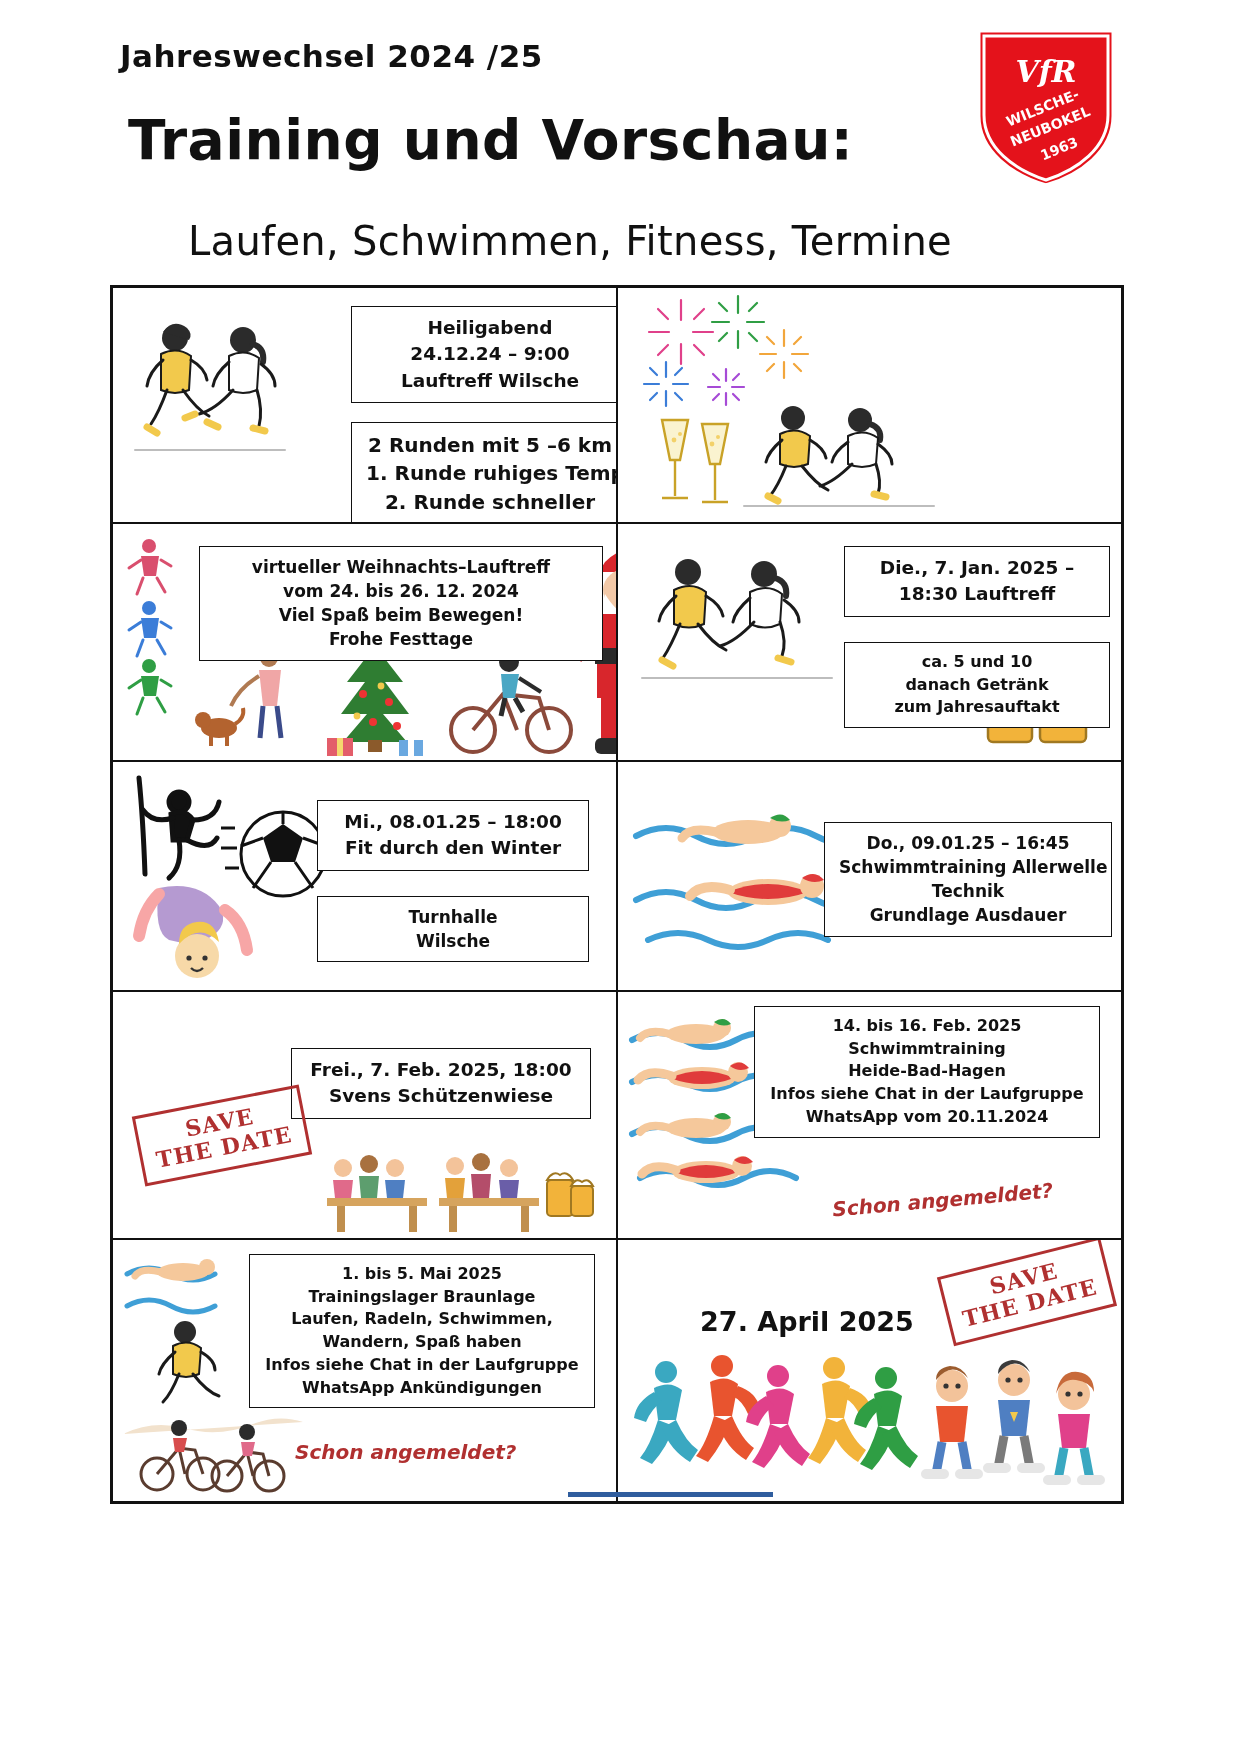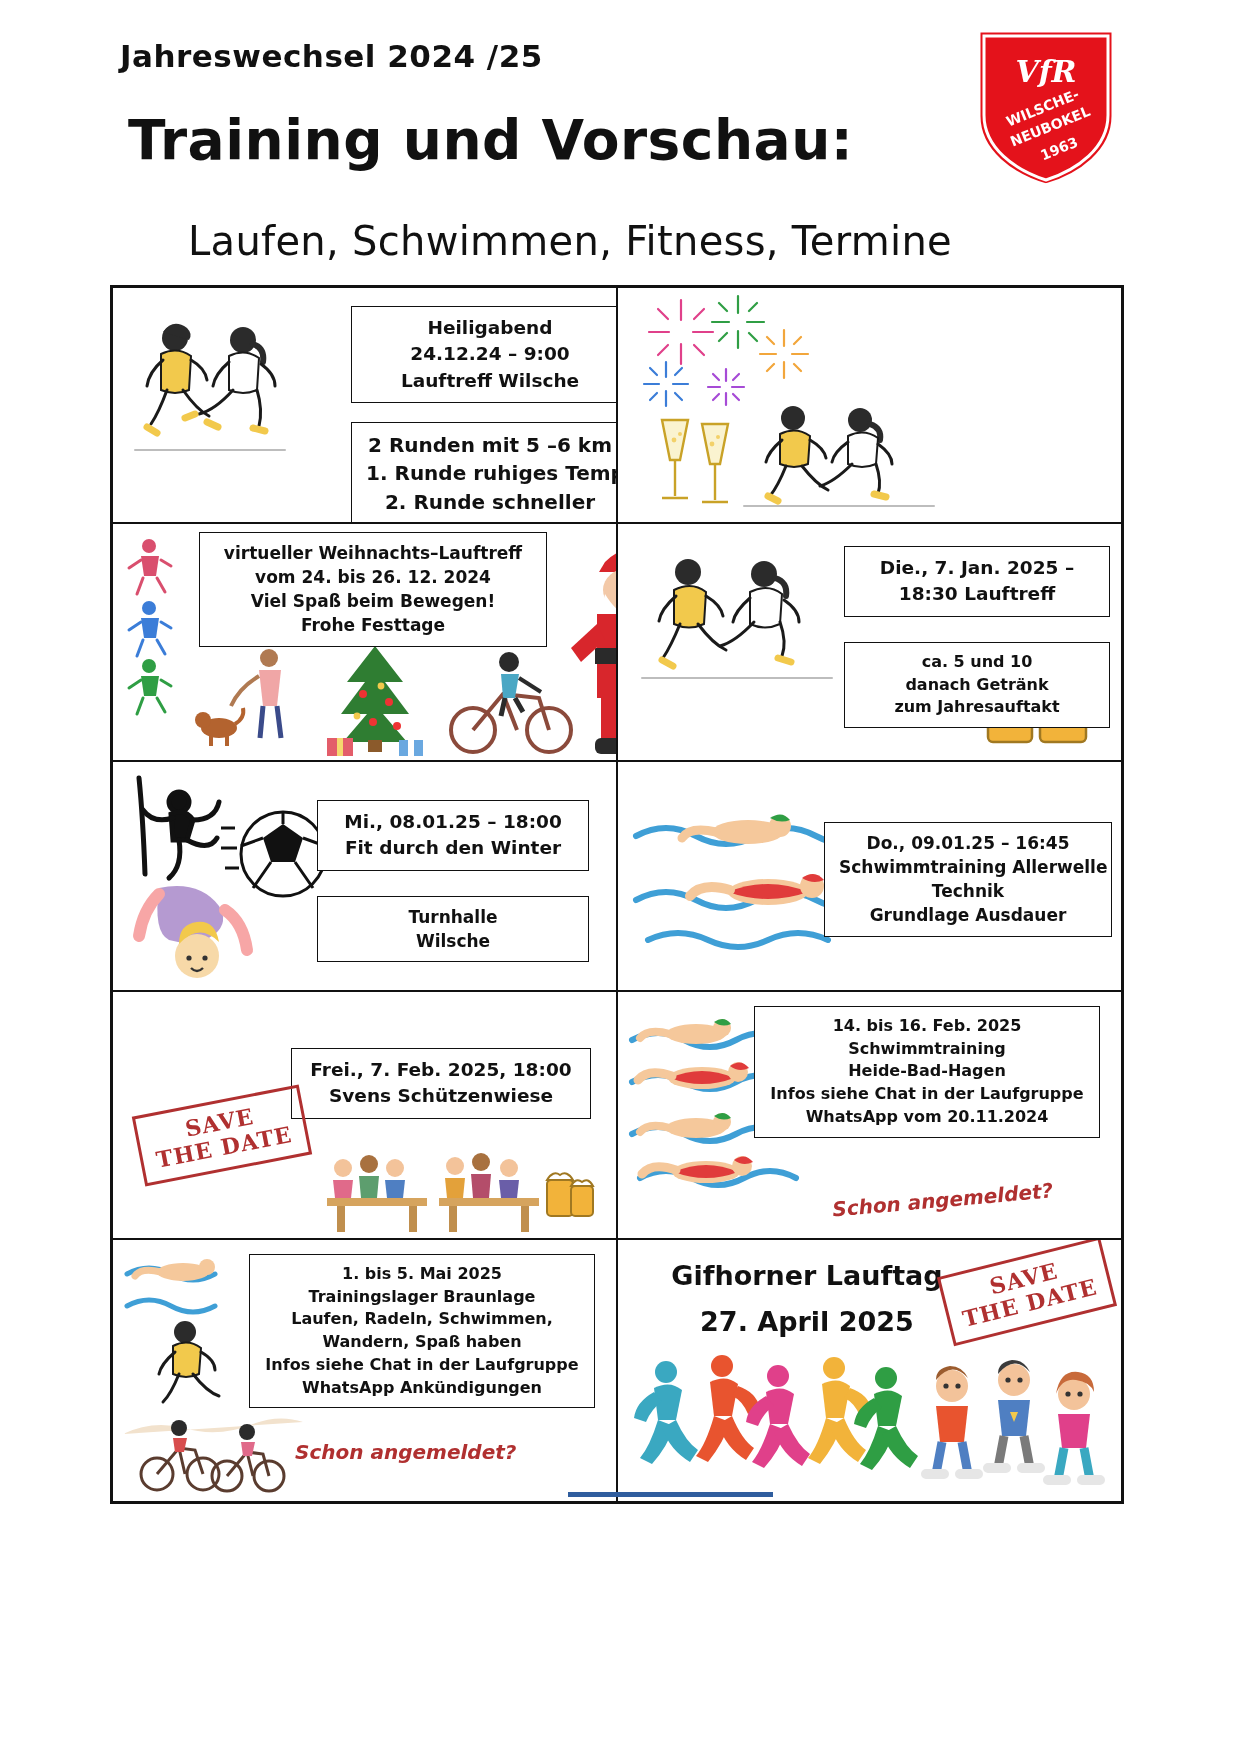--- a/index.html
+++ b/index.html
@@ -280,21 +280,21 @@
         <rect x="54" y="120" width="20" height="16" fill="#e7c04a"></rect>
         <path d="M32 96 L6 120 l10 14 l24 -22 Z" fill="#d8262c"></path>
         <path d="M98 96 l22 18 l-8 16 l-22 -20 Z" fill="#d8262c"></path>
         <rect x="36" y="170" width="24" height="46" fill="#d8262c"></rect>
         <rect x="70" y="170" width="24" height="46" fill="#d8262c"></rect>
         <rect x="30" y="210" width="34" height="16" rx="6" fill="#2a2a2a"></rect>
         <rect x="66" y="210" width="34" height="16" rx="6" fill="#2a2a2a"></rect>
         <path d="M96 58 q30 -16 30 26 q0 34 -30 28 z" fill="#c8202a"></path>
       </svg>
 
-      <div class="tbox t17" style="left:86px;top:8px;width:348px;">
+      <div class="tbox t17" style="left:86px;top:22px;width:404px;">
         <div>virtueller Weihnachts–Lauftreff</div>
         <div>vom 24. bis 26. 12. 2024</div>
         <div>Viel Spaß beim Bewegen!</div>
         <div>Frohe Festtage</div>
       </div>
     </div>
 
     <div class="cell">
       <svg class="ill" style="left:18px;top:24px;" width="210" height="170" viewBox="0 0 210 170">
         <g stroke="#1a1a1a" stroke-width="3" fill="none" stroke-linecap="round">
@@ -553,21 +553,20 @@
         <div>Laufen, Radeln, Schwimmen,</div>
         <div>Wandern, Spaß haben</div>
         <div>Infos siehe Chat in der Laufgruppe</div>
         <div>WhatsApp Ankündigungen</div>
       </div>
 
       <div class="angemeldet" style="left:182px;top:200px;">Schon angemeldet?</div>
     </div>
 
     <div class="cell">
-      <div class="headline" style="left:24px;top:20px;width:330px;font-size:27px;">Gifhorner Lauftag</div>
       <div class="headline" style="left:24px;top:66px;width:330px;font-size:27px;">27. April 2025</div>
 
       <div class="stamp" style="right:10px;top:16px;width:168px;transform:rotate(-14deg);">
         <div class="l1">SAVE</div>
         <div class="l2">THE DATE</div>
       </div>
 
       <svg class="ill" style="left:14px;top:112px;" width="300" height="140" viewBox="0 0 300 140">
         <g>
           <g fill="#3aa8c1" transform="translate(0,6)">

